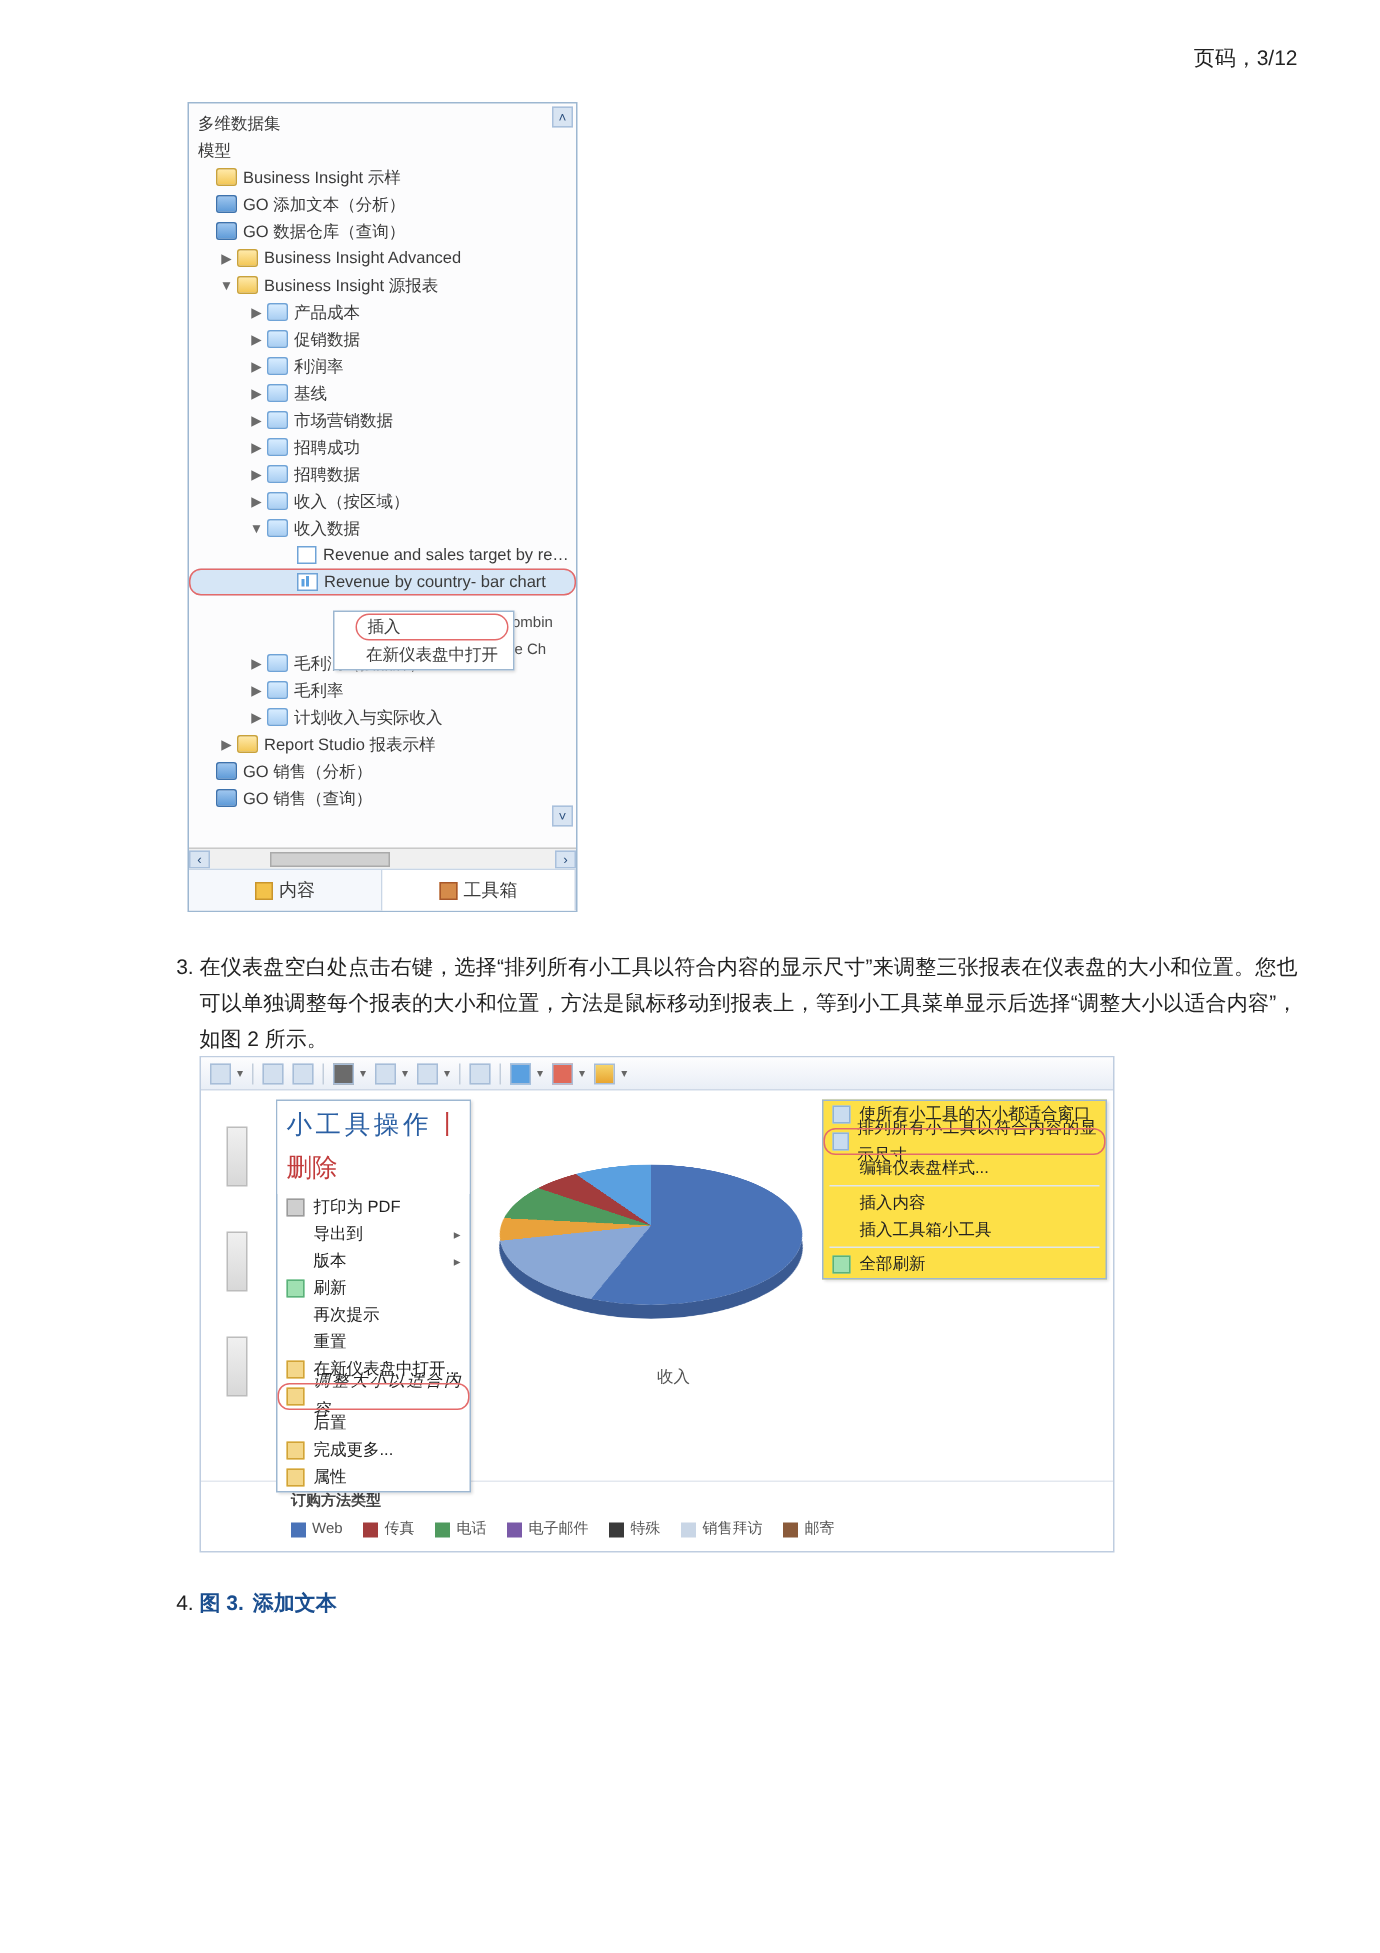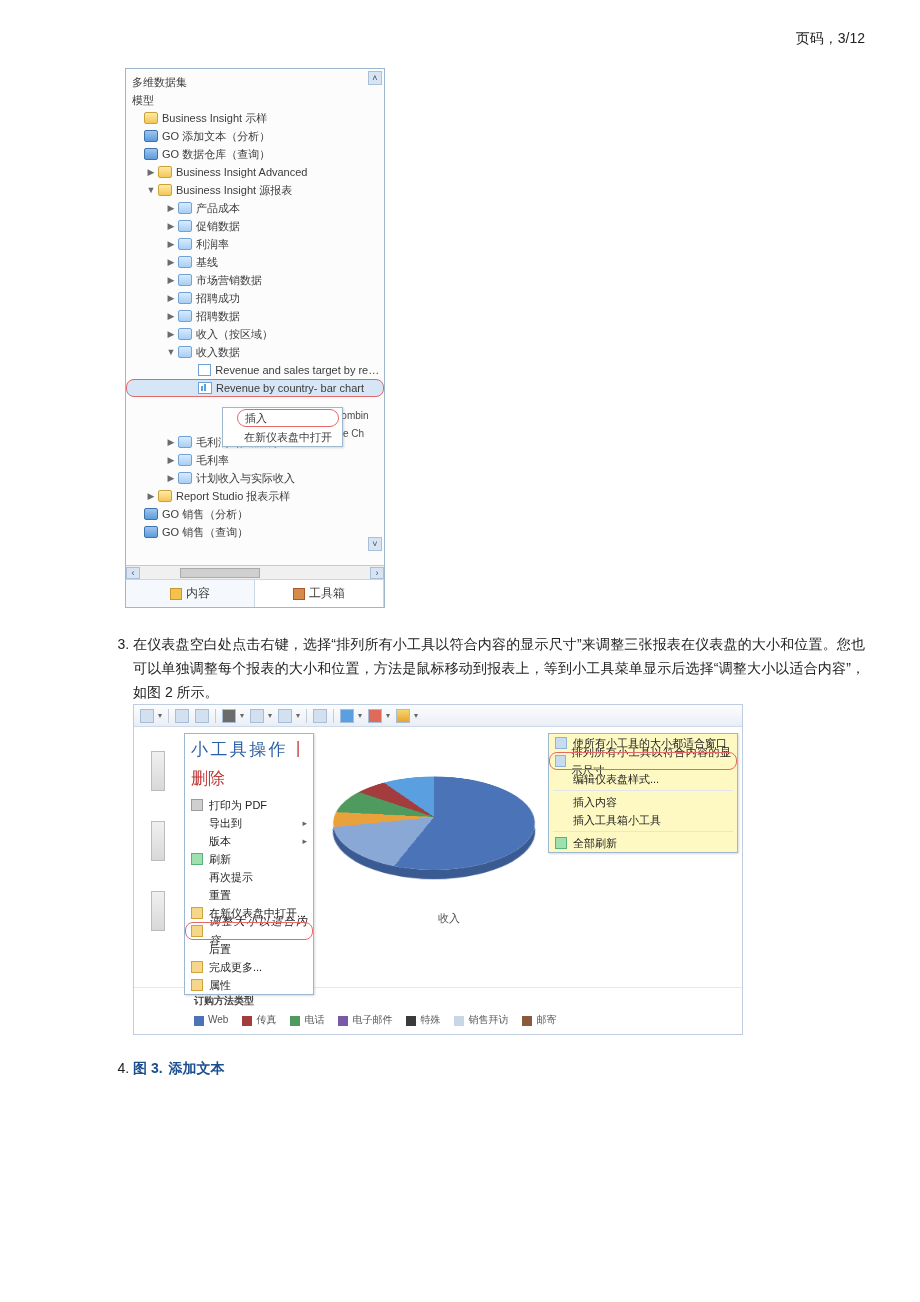--- a/index.html
+++ b/index.html
@@ -287,21 +287,21 @@
     text-align:center;
     font-size:11px;
     color:#555;
   }
   
   .fit-menu {
     position:absolute;
     top: 6px;
     right: 4px;
     width: 190px;
-    background:#fef9c3;
+    background:#fde047;
     border:1px solid #9db7d1;
     box-shadow:1px 1px 2px rgba(0,0,0,.15);
     z-index:6;
   }
   .fit-menu .fm-row {
     display:flex;
     align-items:center;
     gap:6px;
     padding:2px 6px;
     height:18px;

